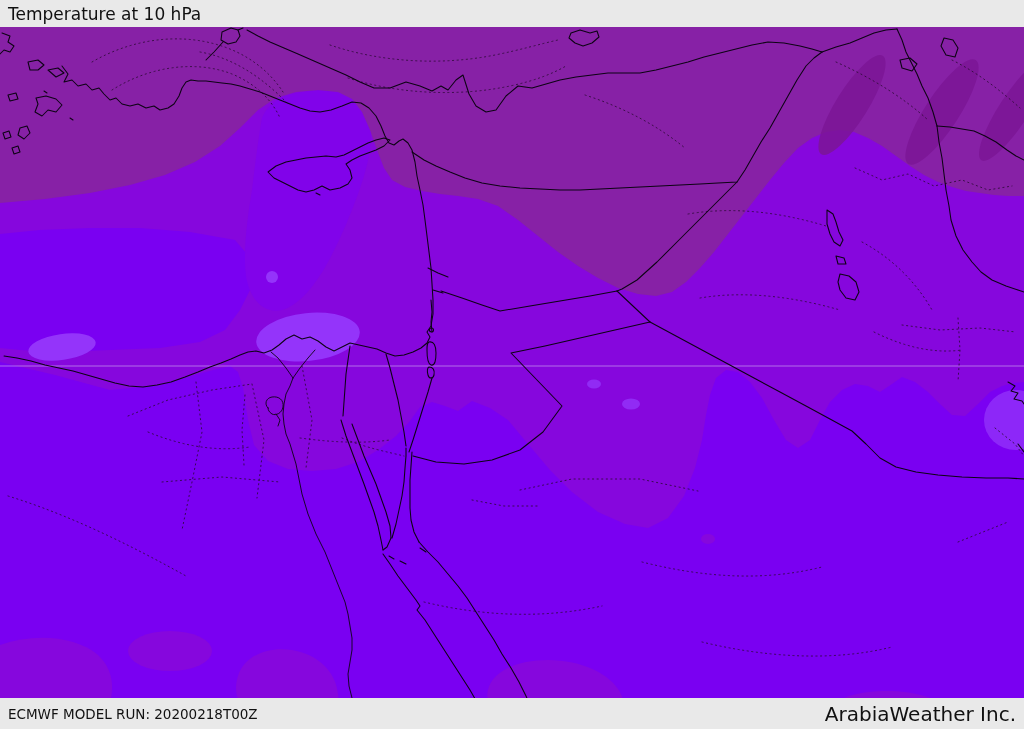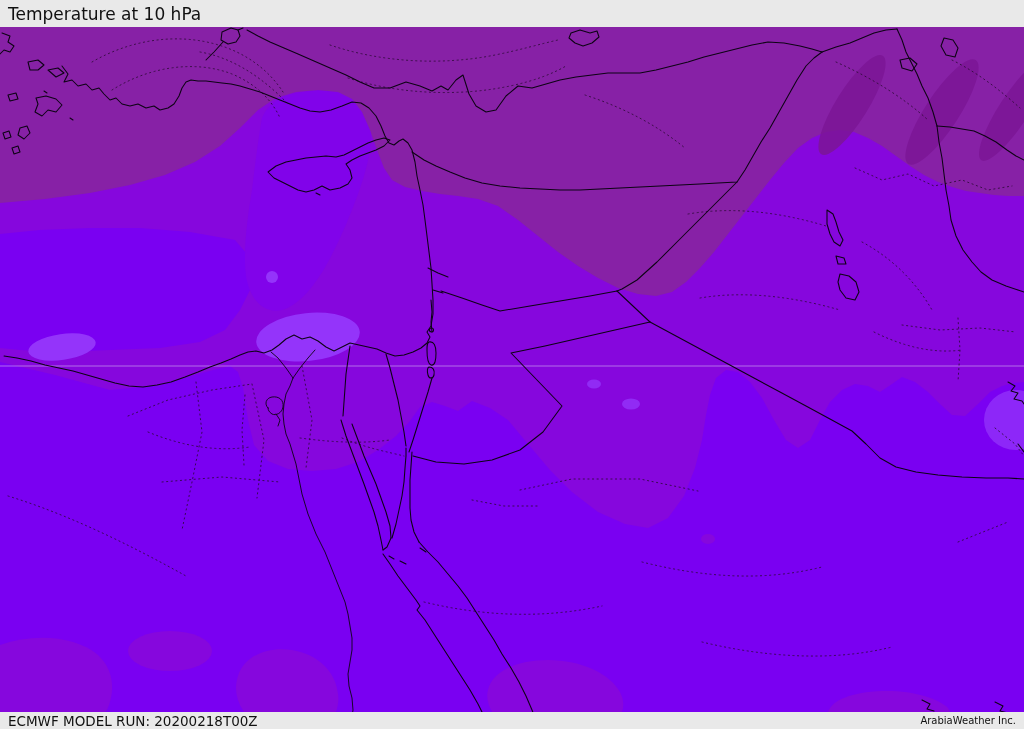--- a/index.html
+++ b/index.html
@@ -1,22 +1,22 @@
 <!DOCTYPE html>
 <html><head>
 <meta charset="utf-8">
 <style>
   html,body{margin:0;padding:0;background:#555;}
   #screen{position:relative;width:1024px;height:729px;overflow:hidden;
           font-family:"DejaVu Sans","Liberation Sans",sans-serif;background:#7a00f2;}
   .bar{position:absolute;left:0;width:1024px;background:#e9e9e9;color:#111;
        display:flex;justify-content:space-between;align-items:center;box-sizing:border-box;}
   #topbar{top:0;height:27px;padding:0 8px;font-size:17px;}
-  #botbar{bottom:0;height:17px;padding:0 8px;font-size:13.5px;}
-  #botbar .right{font-size:10px;}
+  #botbar{bottom:0;height:31px;padding:0 8px;font-size:13.5px;}
+  #botbar .right{font-size:20px;}
   #mapsvg{position:absolute;top:27px;left:0;}
   .txt{white-space:nowrap;}
 </style>
 </head>
 <body>
 
 <div id="screen">
 
   <div id="topbar" class="bar">
     <span class="txt">Temperature at 10 hPa</span>

